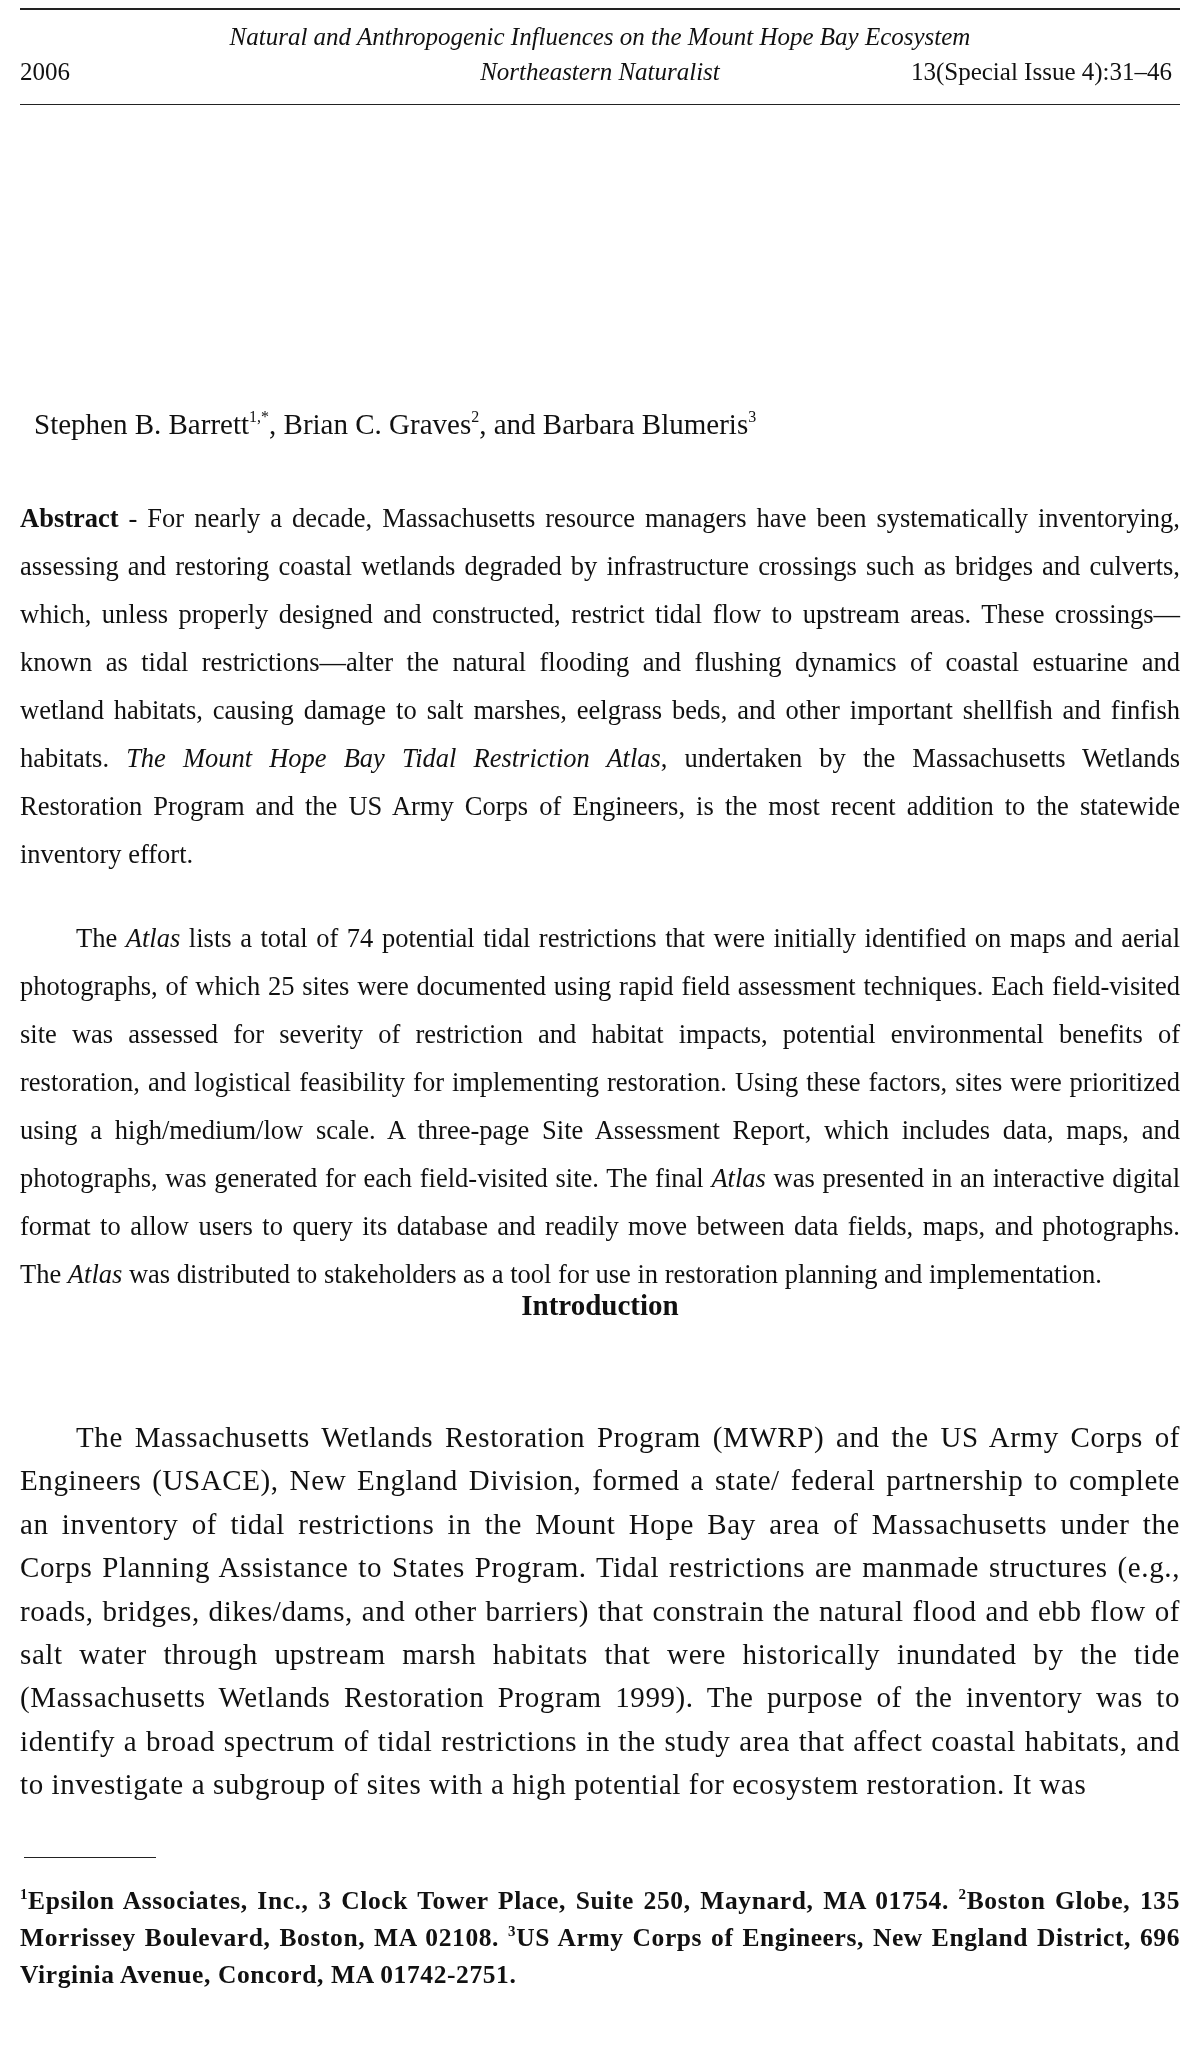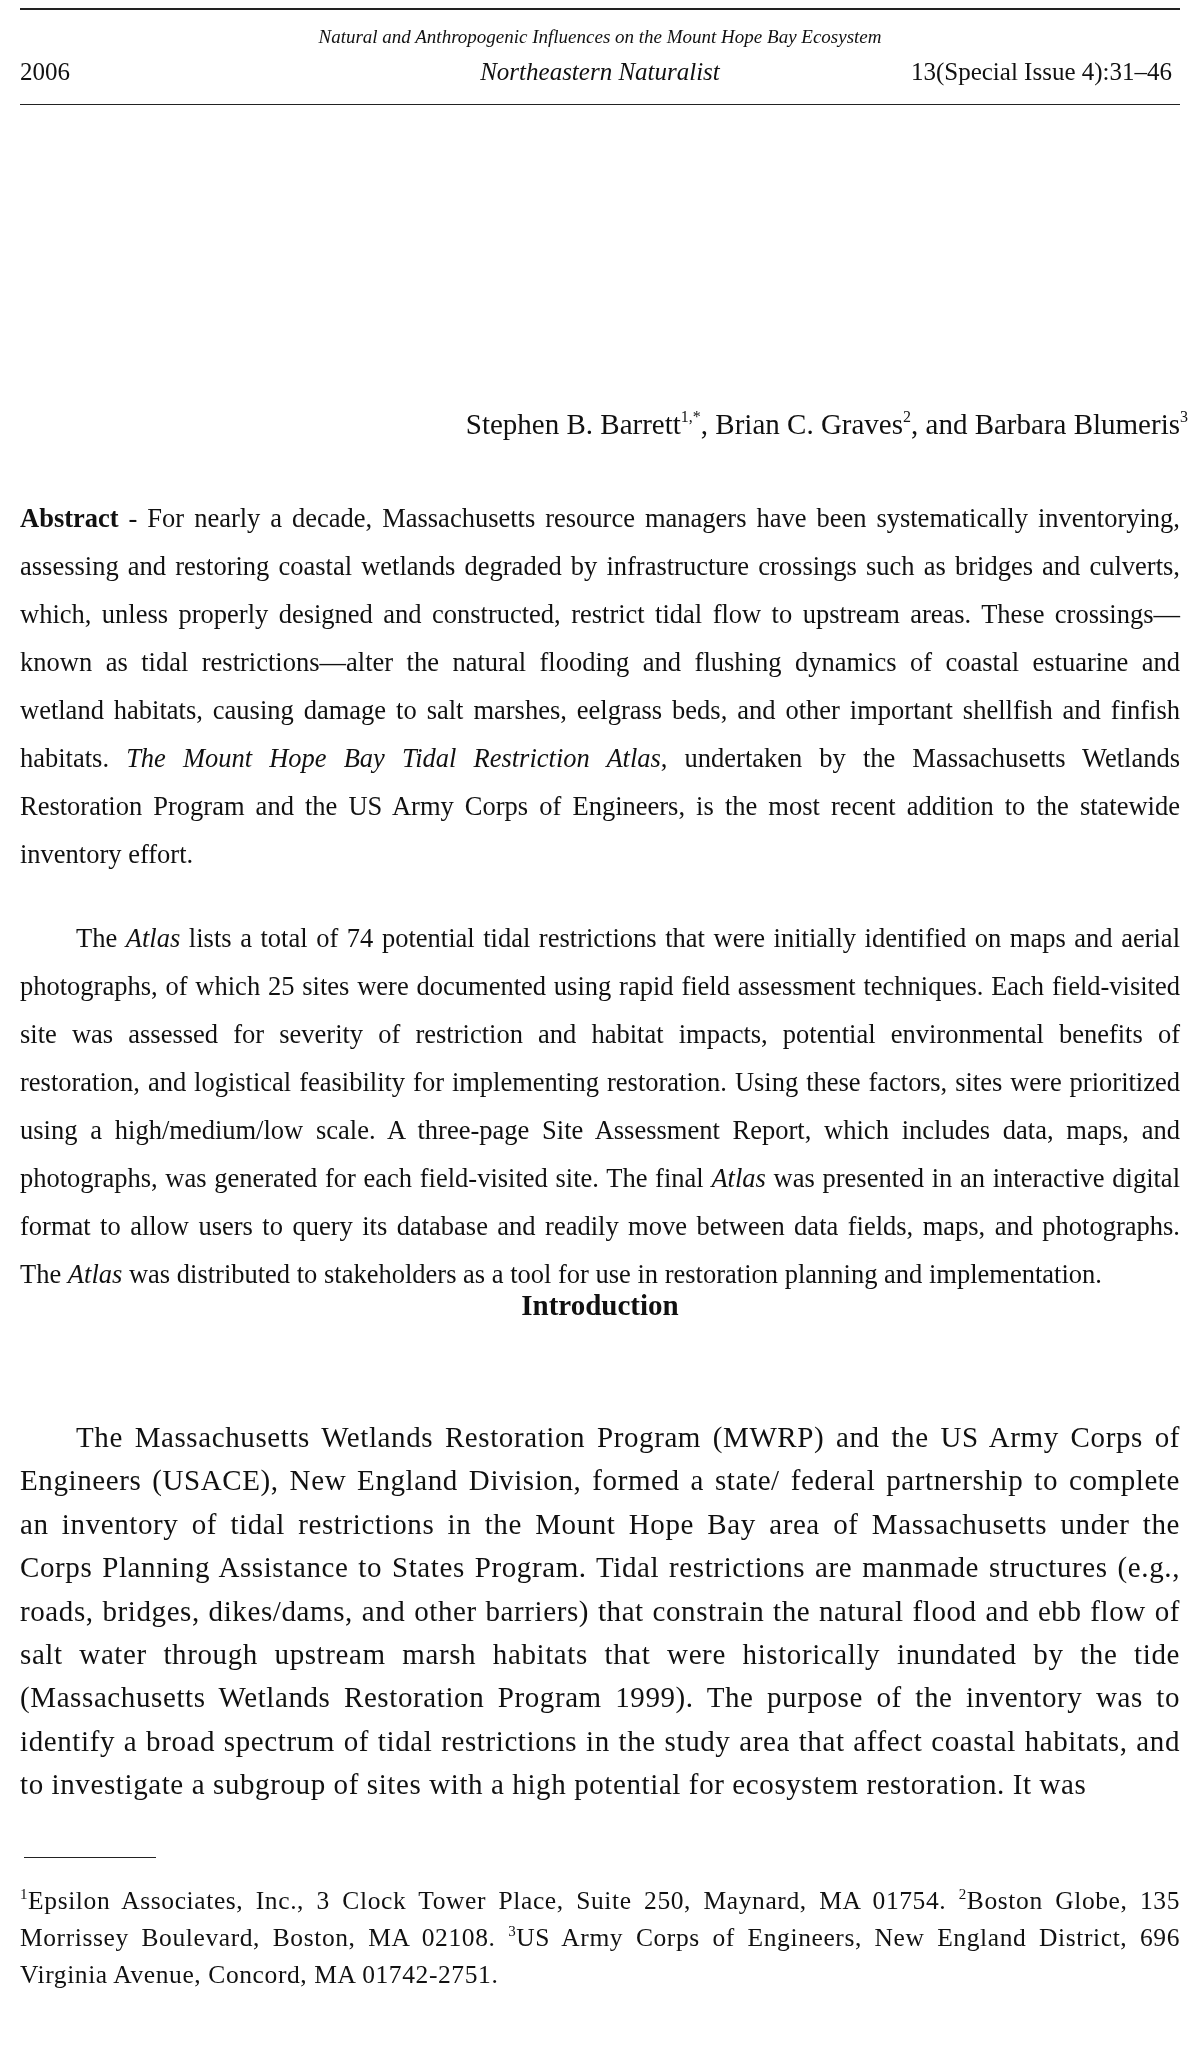--- a/index.html
+++ b/index.html
@@ -6,33 +6,33 @@
   body {
     width: 1200px; height: 2048px; position: relative; overflow: hidden;
     font-family: "Liberation Serif", "DejaVu Serif", serif; color: #111;
   }
   .page { position: absolute; left: 20px; top: 0; width: 1160px; height: 2048px; }
   .rule { position: absolute; left: 0; width: 1160px; border-top: 2px solid #222; }
   .rule.top { top: 8px; }
   .rule.hdr { top: 104px; border-top-width: 1.5px; }
   .run-head {
     position: absolute; top: 22px; left: 0; width: 1160px; text-align: center;
-    font-style: italic; font-size: 19px; line-height: 30px;
+    font-style: italic; font-size: 25px; line-height: 30px;
   }
   .hdr-row { position: absolute; top: 56px; left: 0; width: 1160px; height: 32px; font-size: 25px; line-height: 32px; }
   .hdr-year { position: absolute; left: 0; }
   .hdr-journal { position: absolute; left: 0; width: 1160px; text-align: center; font-style: italic; }
   .hdr-vol { position: absolute; right: 8px; }
   .title {
     position: absolute; top: 150px; left: 0; width: 1160px; text-align: center;
     font-weight: bold; font-size: 40px; line-height: 53px; letter-spacing: 0.2px;
   }
   .title div { white-space: nowrap; }
   .authors {
-    position: absolute; top: 406px; left: 8px; width: 1160px; text-align: right;
+    position: absolute; top: 406px; left: 14px; width: 1160px; text-align: left;
     font-size: 29px; line-height: 36px;
   }
   .authors sup { font-size: 16px; vertical-align: 12px; line-height: 0; }
   .abstract {
     position: absolute; top: 494px; left: 0; width: 1160px;
     font-size: 26.5px; line-height: 48px; text-align: justify; text-align-last: left;
   }
   .abstract p { margin: 0; }
   .abstract p.indent { text-indent: 56px; margin-top: 36px; }
   .abstract .lbl { font-weight: bold; }
@@ -41,21 +41,21 @@
     font-weight: bold; font-size: 29px; line-height: 36px;
   }
   .intro {
     position: absolute; top: 1378px; left: 0; width: 1160px;
     font-size: 29px; line-height: 43.4px; text-align: justify; letter-spacing: 0.6px; margin-top: 38px;
   }
   .intro p { margin: 0; text-indent: 56px; }
   .fn-rule { position: absolute; top: 1857px; left: 4px; width: 132px; border-top: 1.5px solid #222; }
   .footnotes {
     position: absolute; top: 1882px; left: 0; width: 1160px;
-    font-size: 25.5px; line-height: 37px; text-align: justify; letter-spacing: 0.6px;
+    font-size: 25.5px; line-height: 37px; text-align: justify; letter-spacing: 0.6px; font-weight: bold;
   }
   .footnotes p { margin: 0; }
   .footnotes sup { font-size: 15px; vertical-align: 10px; line-height: 0; }
   em { font-style: italic; }
 </style>
 </head>
 <body>
 
 <div class="page">
   <div class="rule top"></div>

